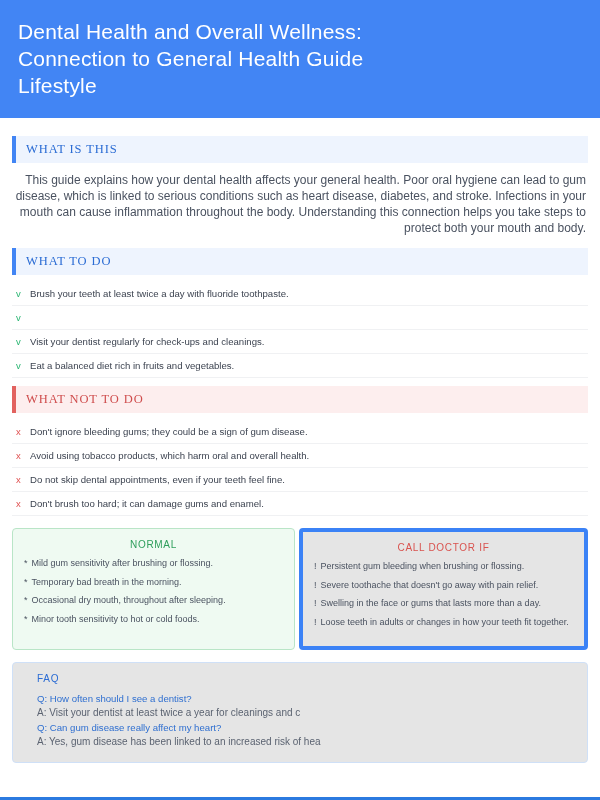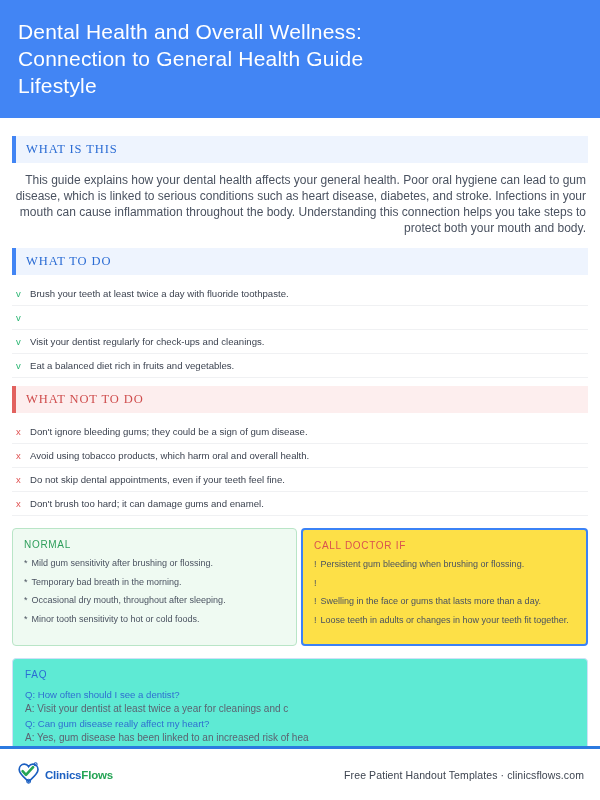--- a/index.html
+++ b/index.html
@@ -112,53 +112,54 @@
     width: 7px;
   }
   .list-row.do .mk { color: #2bb673; }
   .list-row.dont .mk { color: #e05252; }
 
   
   .boxes {
     display: flex;
     gap: 4px;
     margin-top: 12px;
+    text-align: center;
   }
   .box {
     flex: 1 1 0;
     border-radius: 4px;
     padding: 10px 11px 12px 11px;
     min-height: 104px;
   }
   .box.green { background: #effaf2; border: 1px solid #b9e5c7; }
-  .box.pink  { background: #fde047; border: 2px solid #3b82f6; }
+  .box.pink  { background: #e5e5e5; border: 4px solid #3b82f6; }
   .box-title {
     font-size: 10px;
     letter-spacing: 0.7px;
     margin-bottom: 7px;
   }
   .box.green .box-title { color: #2e9e5b; }
   .box.pink  .box-title { color: #d9534f; }
   .box-item {
     display: flex;
     gap: 4px;
     font-size: 9px;
     line-height: 12.5px;
     color: #4a5260;
     margin-bottom: 6px;
   }
   .box-item .mk { flex: 0 0 auto; }
 
   
   .faq {
     margin-top: 12px;
-    background: #5eead4;
+    background: #e5e5e5;
     border: 1px solid #cfe0f7;
     border-radius: 4px;
-    padding: 10px 12px 12px 12px;
+    padding: 10px 12px 12px 24px;
   }
   .faq-title {
     font-size: 10px;
     letter-spacing: 0.7px;
     color: #2b6cd4;
     margin-bottom: 8px;
   }
   .faq-q {
     font-size: 9.6px;
     line-height: 14px;
@@ -288,20 +289,21 @@
       </div>
 
       <div class="box pink">
         <div class="box-title">CALL DOCTOR IF</div>
         <div class="box-item">
           <span class="mk">!</span>
           <span>Persistent gum bleeding when brushing or flossing.</span>
         </div>
         <div class="box-item">
           <span class="mk">!</span>
+          <span>Severe toothache that doesn't go away with pain relief.</span>
         </div>
         <div class="box-item">
           <span class="mk">!</span>
           <span>Swelling in the face or gums that lasts more than a day.</span>
         </div>
         <div class="box-item">
           <span class="mk">!</span>
           <span>Loose teeth in adults or changes in how your teeth fit together.</span>
         </div>
       </div>
@@ -312,28 +314,14 @@
       <div class="faq-title">FAQ</div>
       <div class="faq-q">Q: How often should I see a dentist?</div>
       <div class="faq-a">A: Visit your dentist at least twice a year for cleanings and c</div>
       <div class="faq-q">Q: Can gum disease really affect my heart?</div>
       <div class="faq-a">A: Yes, gum disease has been linked to an increased risk of hea</div>
     </div>
 
   </div>
 
   <div class="footer-rule"></div>
-  <div class="footer">
-    <div class="logo">
-      <span>
-        <svg width="26" height="24" viewBox="0 0 26 24" aria-hidden="true">
-          <path d="M3.2 8.6c0-3.1 2.3-5.4 5.1-5.4 2 0 3.4 1 4.3 2.4.9-1.4 2.4-2.4 4.3-2.4 2.8 0 5.1 2.3 5.1 5.4 0 4.6-5.9 8.8-9.4 11.9C9.1 17.4 3.2 13.2 3.2 8.6z" fill="none" stroke="#1b5fc1" stroke-width="1.7"></path>
-          <path d="M6.6 10.2l3.4 3.6 7.1-7.6" fill="none" stroke="#25a455" stroke-width="2.6" stroke-linecap="round" stroke-linejoin="round"></path>
-          <circle cx="19.6" cy="3.3" r="1.5" fill="none" stroke="#1b5fc1" stroke-width="1.1"></circle>
-          <circle cx="12.6" cy="20.2" r="1.9" fill="none" stroke="#1b5fc1" stroke-width="1.1"></circle>
-        </svg>
-      </span>
-      <span class="logo-wordmark"><span class="w1">Clinics</span><span class="w2">Flows</span></span>
-    </div>
-    <div class="footer-right">Free Patient Handout Templates  ·  clinicsflows.com</div>
-  </div>
 
 </div>
 
 </body></html>

